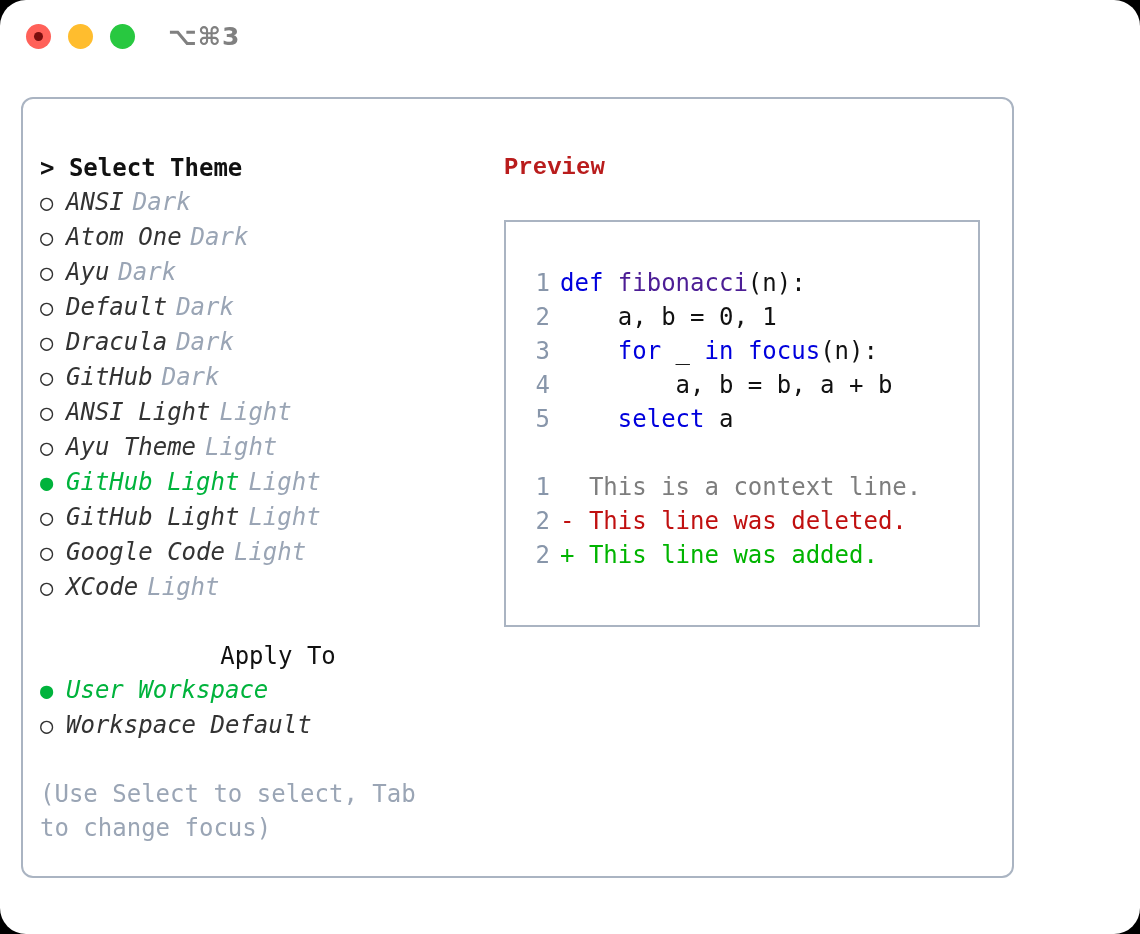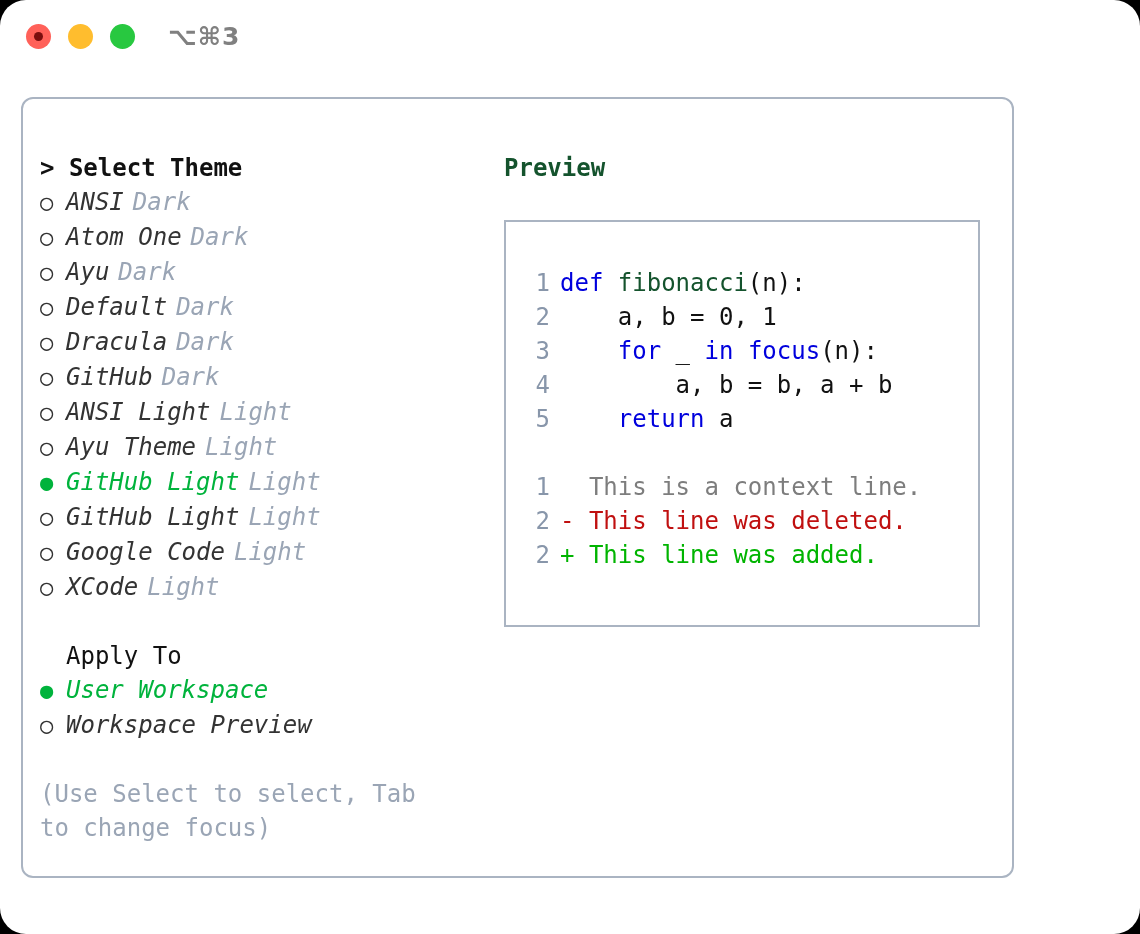--- a/index.html
+++ b/index.html
@@ -129,20 +129,21 @@
     font-style: italic;
   }
 
   #apply-block { margin-top: 34px; }
   #apply-header {
     font-size: 24px;
     line-height: 34px;
     color: #111111;
     padding-left: 26px;
     white-space: pre;
+    text-align: center;
   }
 
   #hint {
     margin-top: 34px;
     font-size: 24px;
     line-height: 34px;
     color: #9aa5b5;
     width: 400px;
     white-space: pre-wrap;
   }
@@ -151,22 +152,23 @@
   #right-col {
     position: absolute;
     left: 481px;
     top: 52px;
     width: 490px;
   }
   #preview-title {
     font-size: 24px;
     line-height: 34px;
     font-weight: bold;
-    color: #14532d;
-    white-space: pre;
+    color: #b91c1c;
+    white-space: pre;
+    font-family: Liberation Mono, monospace;
   }
   #preview-box {
     margin-top: 35px;
     width: 476px;
     height: 407px;
     border: 2px solid #aab4c2;
     box-sizing: border-box;
     background: #ffffff;
     position: relative;
   }
@@ -185,21 +187,21 @@
   }
   .lineno {
     flex: 0 0 30px;
     color: #8896aa;
     text-align: right;
     margin-right: 10px;
   }
   .code-text { color: #111111; white-space: pre; }
 
   .tok-kw   { color: #0000dd; }
-  .tok-fn   { color: #14532d; }
+  .tok-fn   { color: #4c1d95; }
   .tok-plain{ color: #111111; }
 
   .spacer-line { height: 34px; }
 
   .diff-ctx  .code-text { color: #7d7d7d; }
   .diff-del  .code-text { color: #c01010; }
   .diff-add  .code-text { color: #00b400; }
 </style>
 </head>
 <body>
@@ -234,38 +236,38 @@
             <div class="opt-row selected"><span class="bullet selected">●</span><span class="opt-label">GitHub Light</span><span class="opt-kind">Light</span></div>
             <div class="opt-row"><span class="bullet">○</span><span class="opt-label">GitHub Light</span><span class="opt-kind">Light</span></div>
             <div class="opt-row"><span class="bullet">○</span><span class="opt-label">Google Code</span><span class="opt-kind">Light</span></div>
             <div class="opt-row"><span class="bullet">○</span><span class="opt-label">XCode</span><span class="opt-kind">Light</span></div>
           </div>
 
         <div id="apply-block">
           <div id="apply-header">Apply To</div>
           <div id="apply-list">
               <div class="opt-row selected"><span class="bullet selected">●</span><span class="opt-label">User Workspace</span></div>
-              <div class="opt-row"><span class="bullet">○</span><span class="opt-label">Workspace Preview</span></div>
+              <div class="opt-row"><span class="bullet">○</span><span class="opt-label">Workspace Default</span></div>
             </div>
         </div>
 
         <div id="hint">(Use Select to select, Tab to change focus)</div>
       </div>
 
       <div id="right-col">
         <div id="preview-title">Preview</div>
 
         <div id="preview-box">
           <div id="preview-inner">
             <div id="code-block">
                 <div class="code-line"><span class="lineno">1</span><span class="code-text"><span class="tok-kw">def </span><span class="tok-fn">fibonacci</span><span class="tok-plain">(n):</span></span></div>
                 <div class="code-line"><span class="lineno">2</span><span class="code-text"><span class="tok-plain">    a, b = 0, 1</span></span></div>
                 <div class="code-line"><span class="lineno">3</span><span class="code-text"><span class="tok-plain">    </span><span class="tok-kw">for</span><span class="tok-plain"> _ </span><span class="tok-kw">in</span><span class="tok-plain"> </span><span class="tok-kw">focus</span><span class="tok-plain">(n):</span></span></div>
                 <div class="code-line"><span class="lineno">4</span><span class="code-text"><span class="tok-plain">        a, b = b, a + b</span></span></div>
-                <div class="code-line"><span class="lineno">5</span><span class="code-text"><span class="tok-plain">    </span><span class="tok-kw">return</span><span class="tok-plain"> a</span></span></div>
+                <div class="code-line"><span class="lineno">5</span><span class="code-text"><span class="tok-plain">    </span><span class="tok-kw">select</span><span class="tok-plain"> a</span></span></div>
               </div>
             <div class="spacer-line"></div>
             <div id="diff-block">
                 <div class="code-line diff-ctx"><span class="lineno">1</span><span class="code-text">  This is a context line.</span></div>
                 <div class="code-line diff-del"><span class="lineno">2</span><span class="code-text">- This line was deleted.</span></div>
                 <div class="code-line diff-add"><span class="lineno">2</span><span class="code-text">+ This line was added.</span></div>
               </div>
           </div>
         </div>
       </div>

